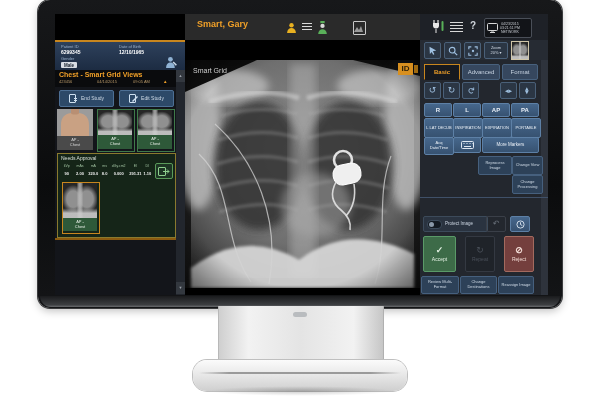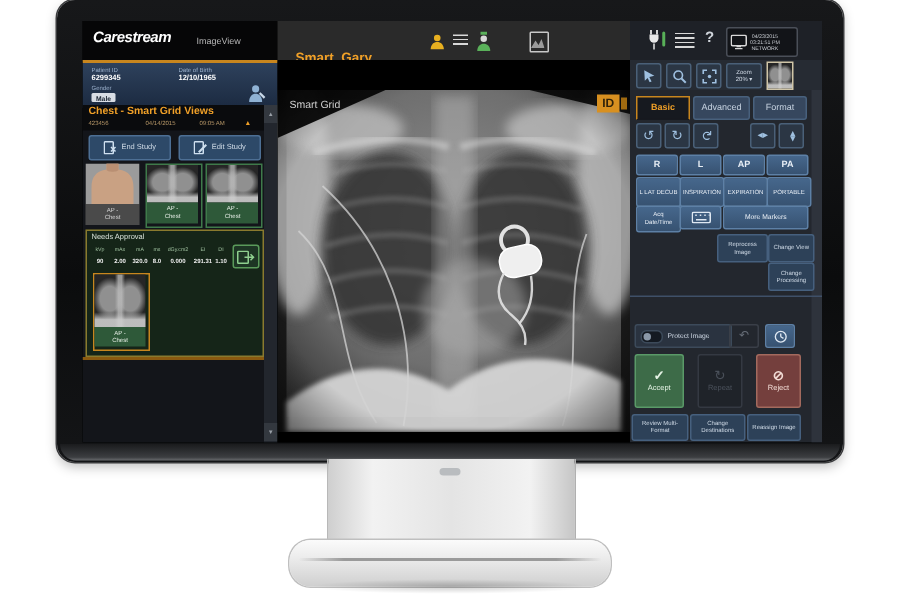--- a/index.html
+++ b/index.html
@@ -57,27 +57,23 @@
   <div class="ab monitor"></div>
   <div class="ab bezel-bottom"></div>
   <div class="ab neck"></div>
   <div class="ab stand-logo"></div>
   <div class="ab base"></div>
   <div class="ab base-seam"></div>
   <div class="ab floor-shadow"></div>
 
   <div class="ab screen" style="left:55px;top:14px;">
 
-    <div class="ab" style="left:0;top:0;width:130px;height:26px;background:#060607;border-bottom:1px solid #8a5a10;">
-      <span class="ab t10 b" style="left:7px;top:7px;color:#fff;font-style:italic;letter-spacing:-0.3px;">Carestream</span>
-      <span class="ab t6" style="left:76px;top:11px;color:#b5b5b5;">ImageView</span>
-    </div>
 
     <div class="ab" style="left:130px;top:0;width:235px;height:26px;background:#2a2a2a;border-bottom:1px solid #b57a1a;">
-      <span class="ab t9 b orange" style="left:12px;top:20px;">Smart, Gary</span>
+      <span class="ab t9 b orange" style="left:12px;top:6px;">Smart, Gary</span>
       <span class="ab fxc" style="left:100px;top:7px;width:12px;height:12px;color:#e8b020;">
         <svg width="11" height="11" viewBox="0 0 10 10">
             <circle cx="5" cy="3" r="2" fill="#e8b020"></circle>
             <path d="M1,10 c0,-3 2,-4.5 4,-4.5 s4,1.5 4,4.5 z" fill="#e8b020"></path>
           </svg>
       </span>
       <span class="ab lines" style="left:117px;top:9px;width:10px;height:9px;"></span>
       <span class="ab fxc" style="left:131px;top:6px;width:12px;height:14px;">
         <svg width="11" height="13" viewBox="0 0 10 12">
             <rect x="3" y="0" width="4" height="2" fill="#5ab05a"></rect>

